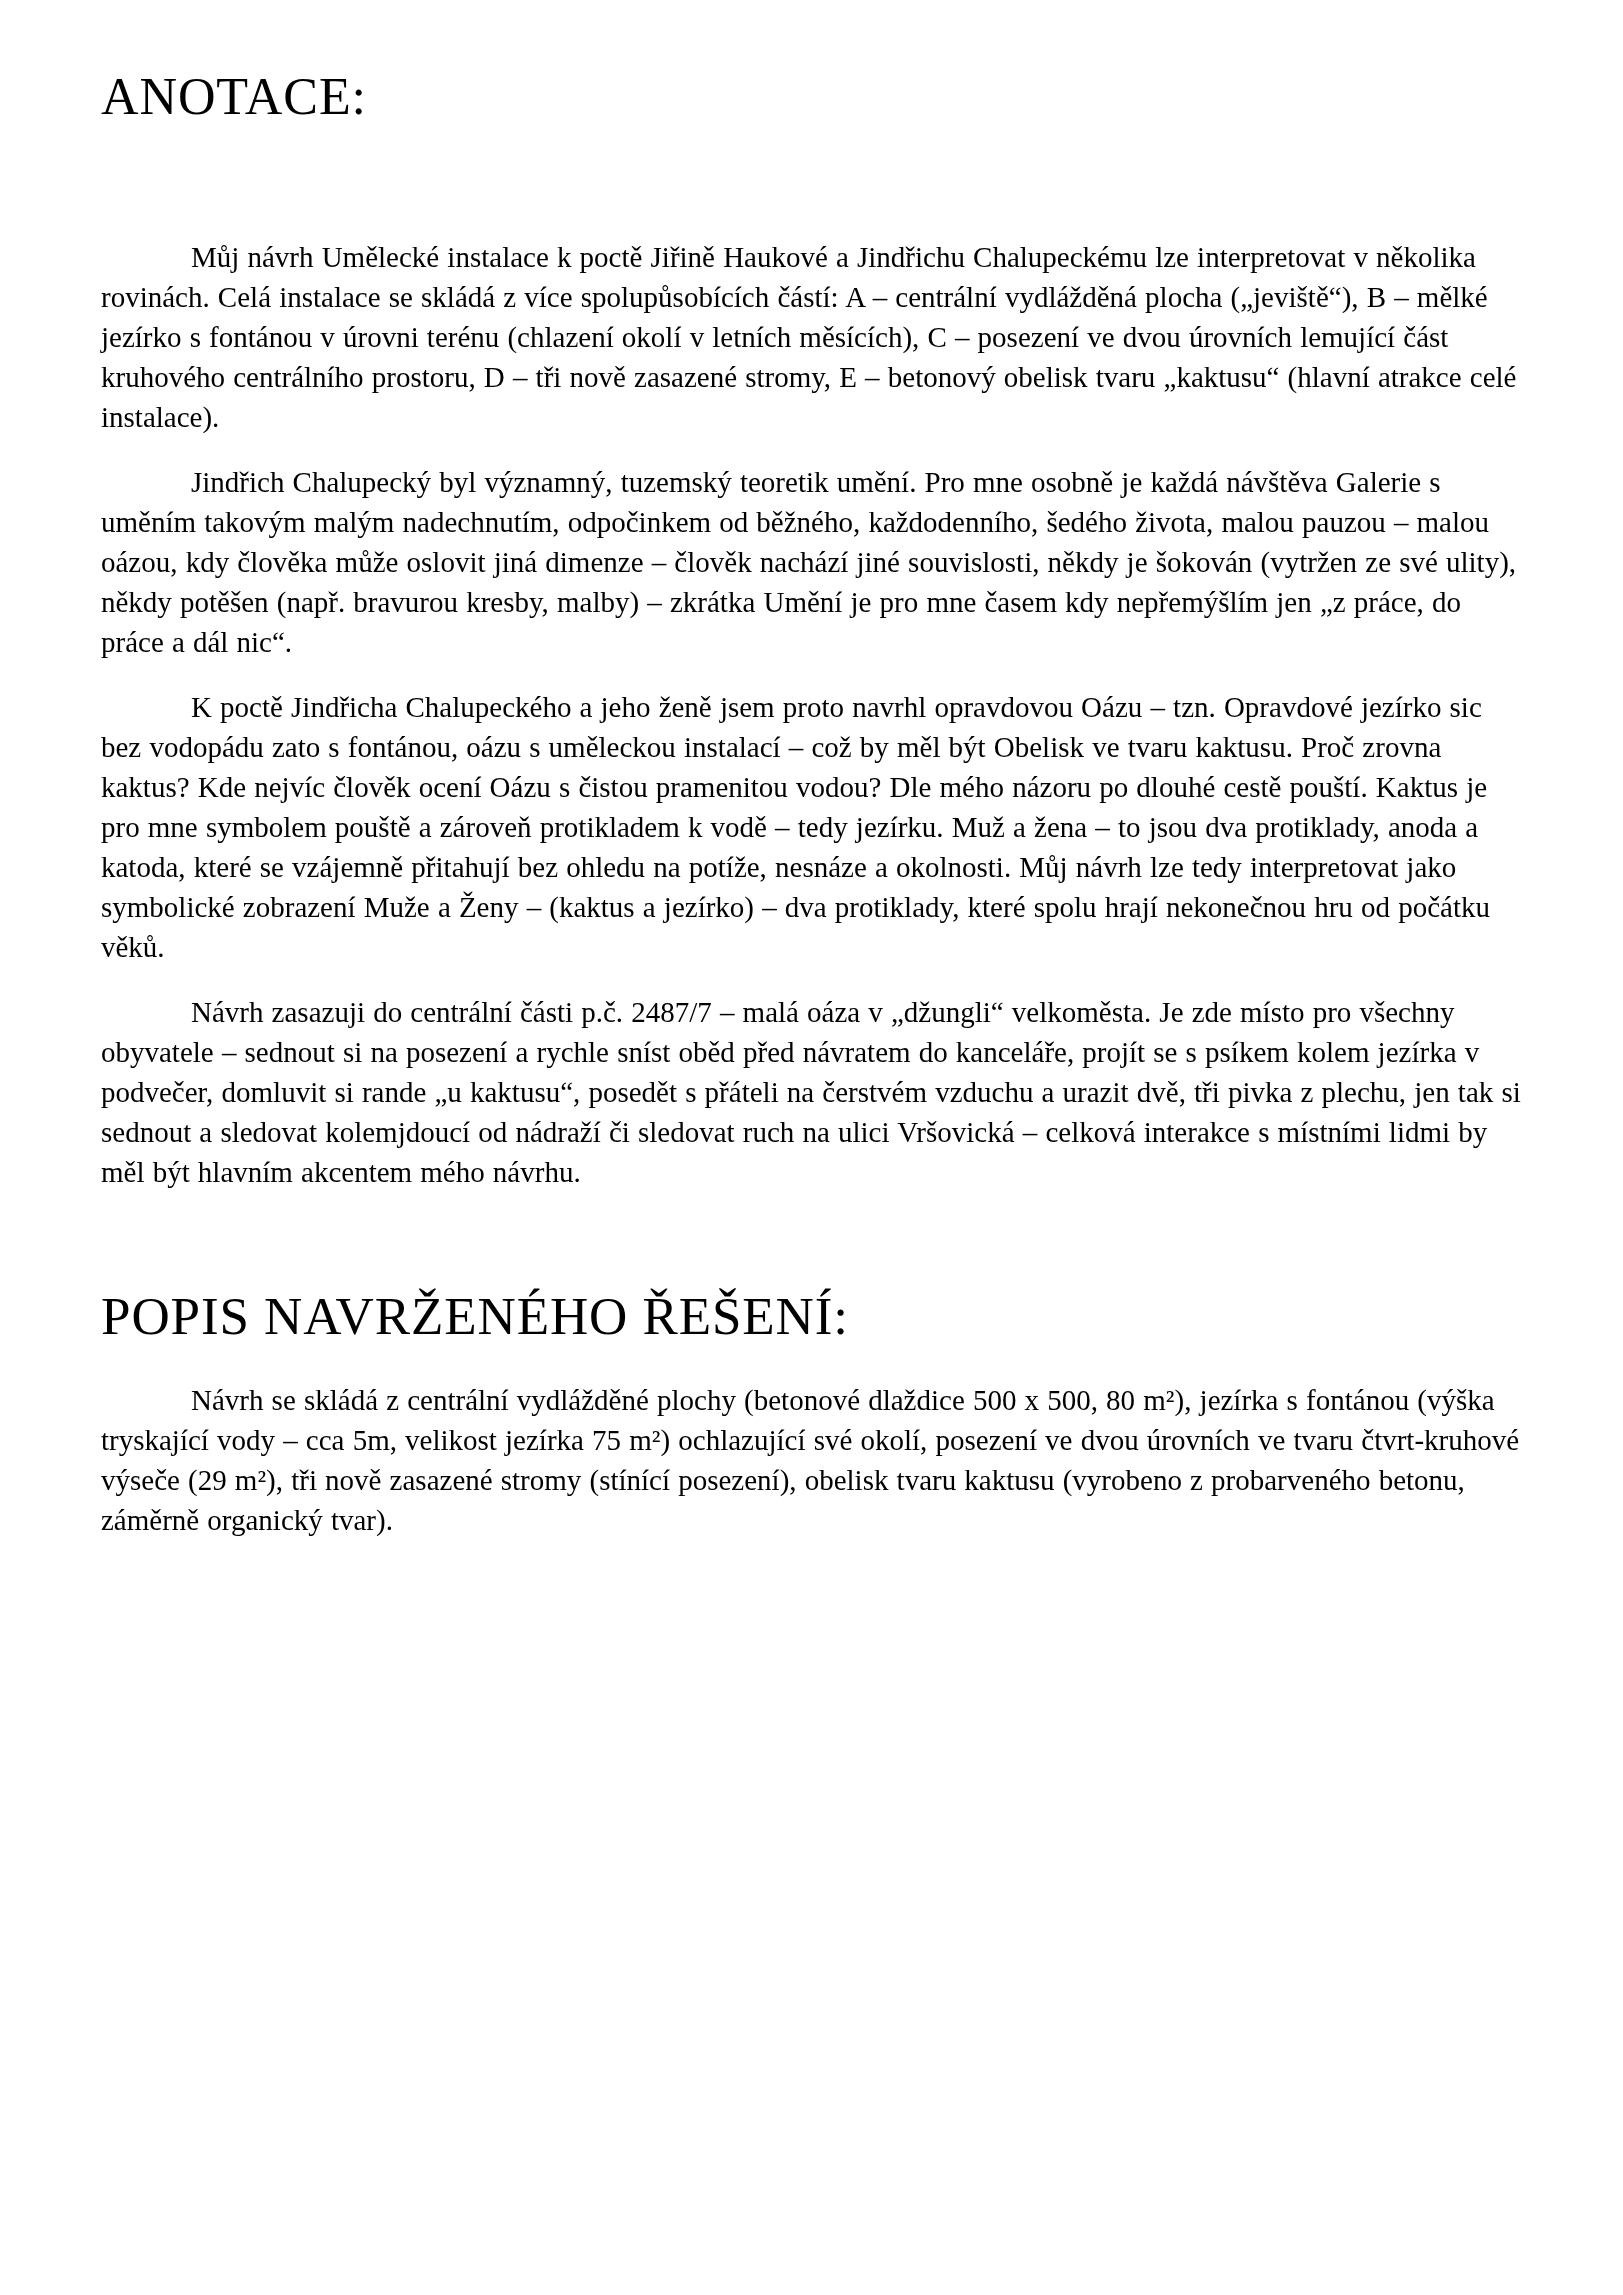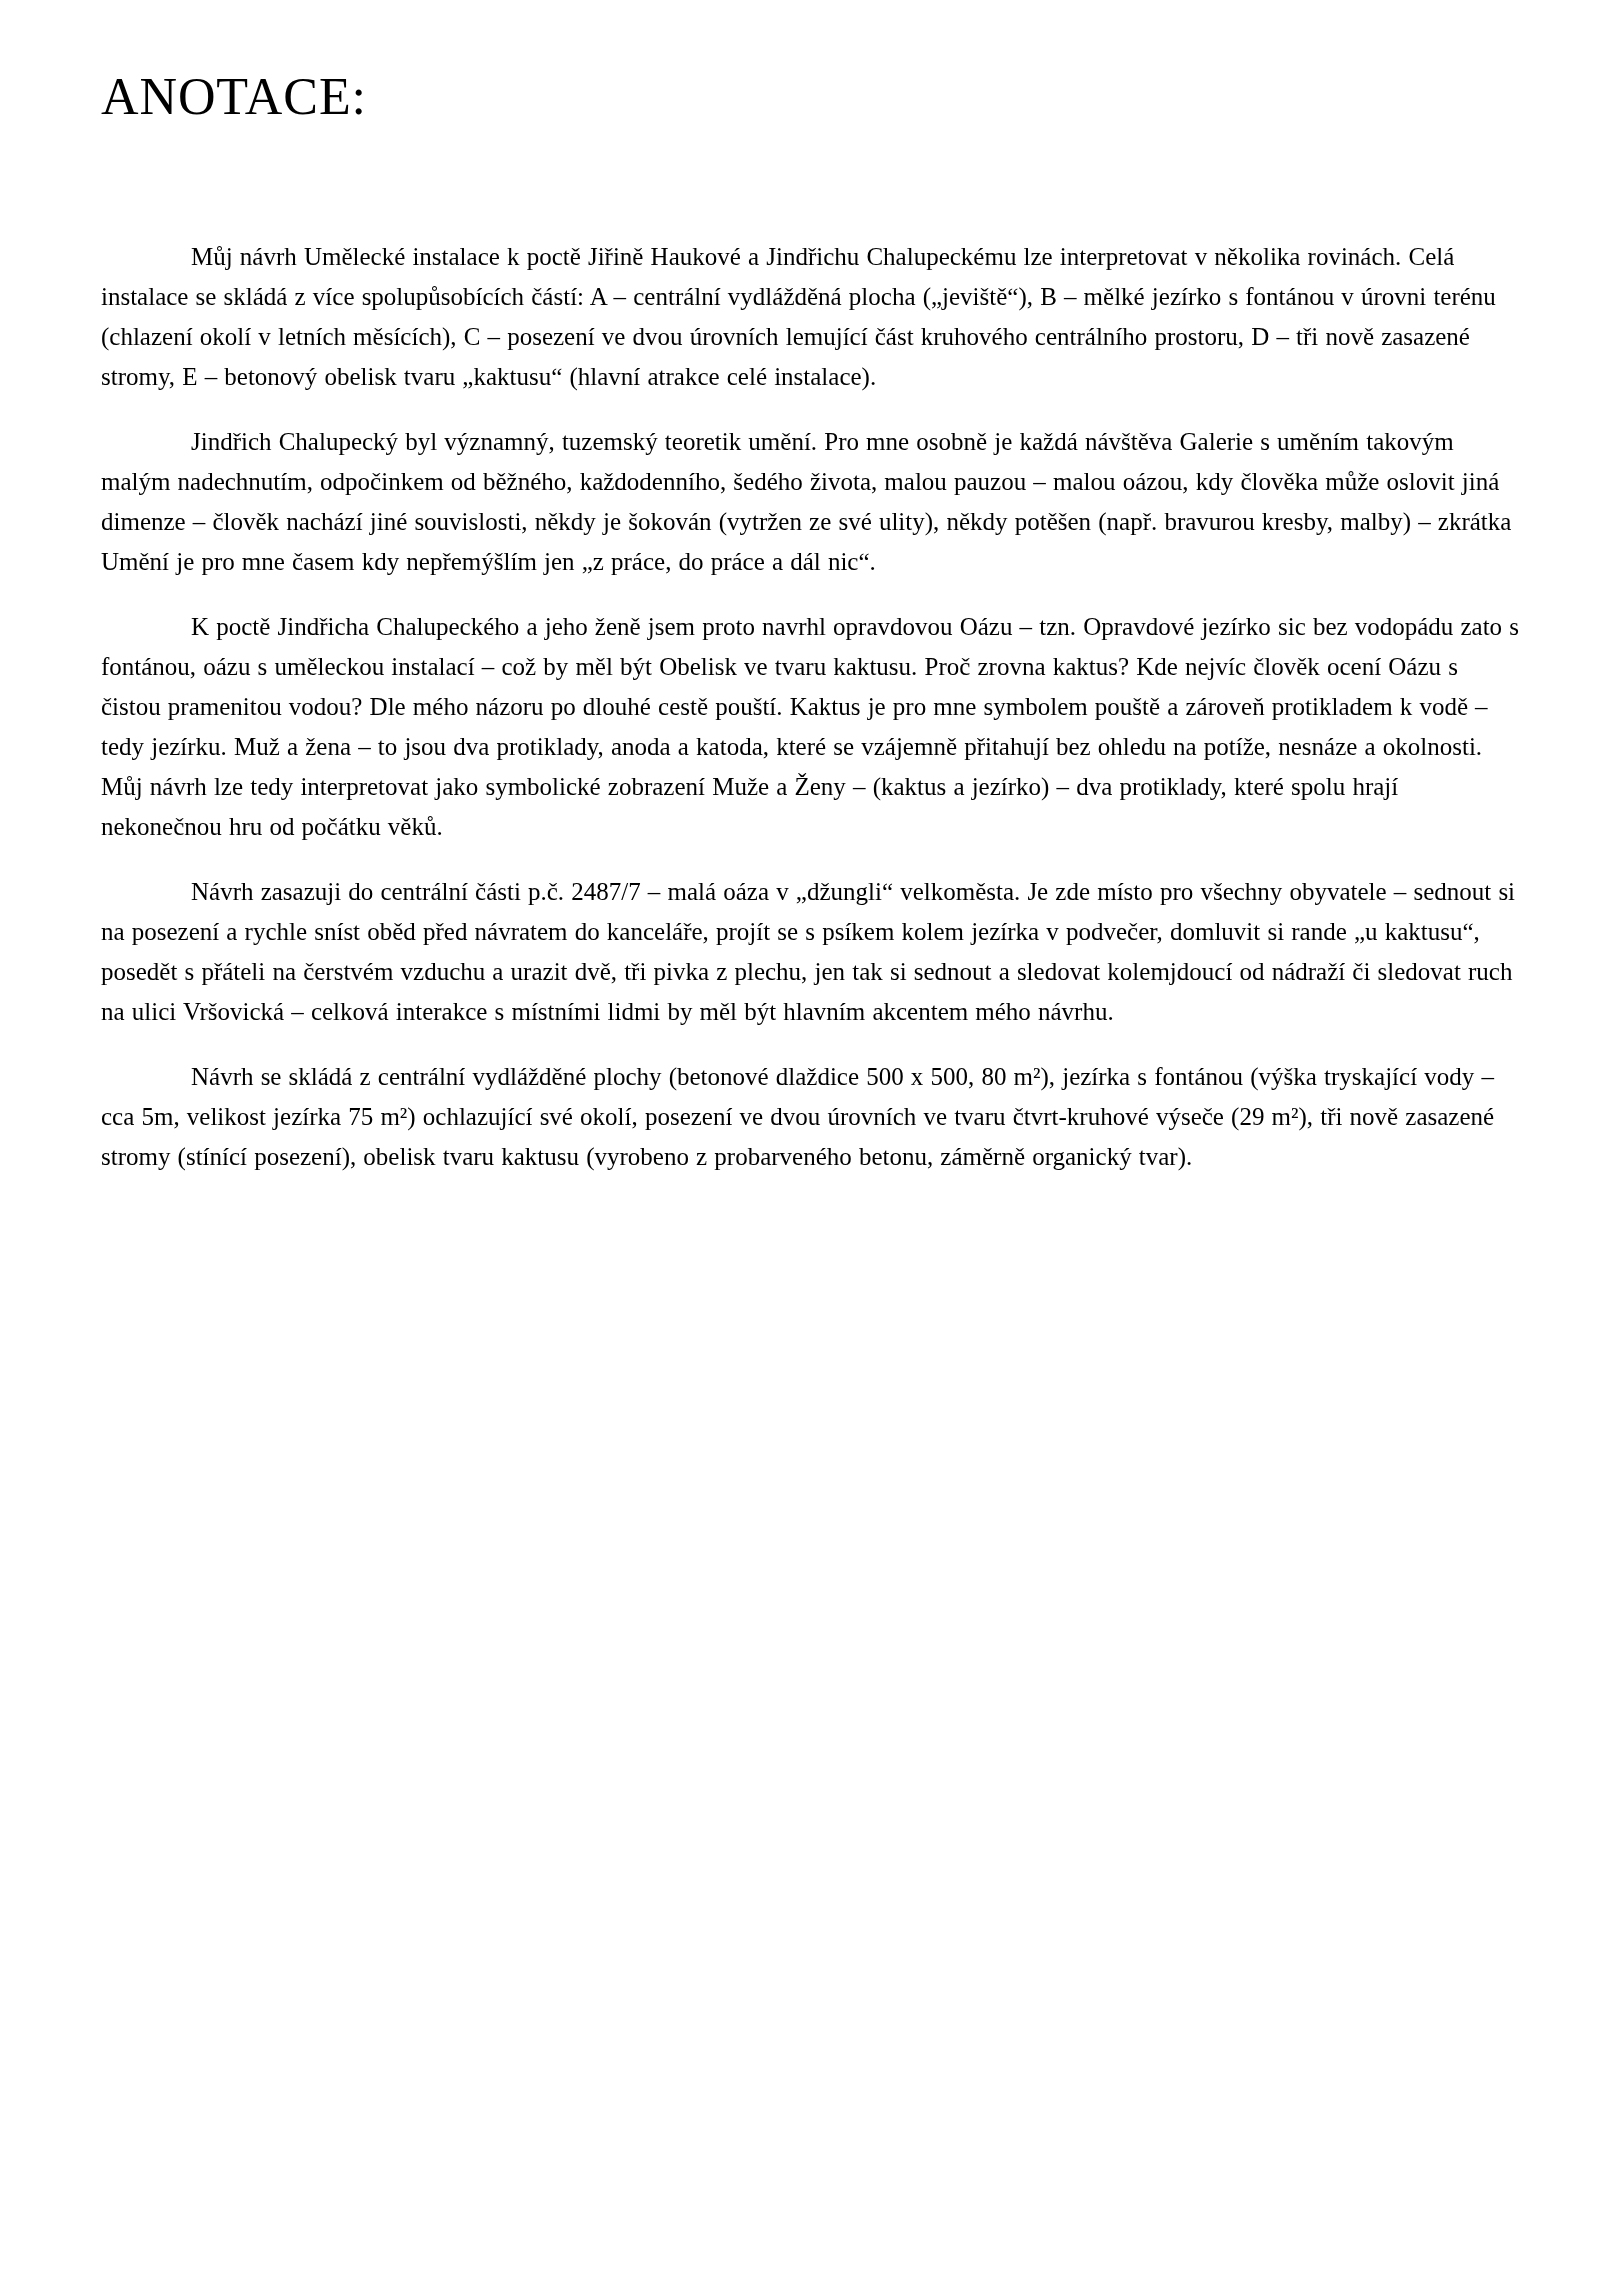--- a/index.html
+++ b/index.html
@@ -29,21 +29,21 @@
     letter-spacing: 0.9px;
   }
   h2.section-heading {
     font-size: 53px;
     line-height: 57px;
     font-weight: normal;
     margin: 96px 0 35px 0;
     letter-spacing: 0.9px;
   }
   p.body-par {
-    font-size: 25px;
+    font-size: 29px;
     line-height: 40px;
     margin: 0 0 25px 0;
     text-indent: 90px;
     text-align: left;
     word-spacing: 0.9px;
   }
 </style>
 </head>
 <body>
 
@@ -53,18 +53,19 @@
     <h1 class="doc-title">ANOTACE:</h1>
 
     <p class="body-par">Můj návrh Umělecké instalace k poctě Jiřině Haukové a Jindřichu Chalupeckému lze interpretovat v&nbsp;několika rovinách. Celá instalace se skládá z více spolupůsobících částí: A – centrální vydlážděná plocha („jeviště“), B – mělké jezírko s fontánou v úrovni terénu (chlazení okolí v letních měsících), C – posezení ve dvou úrovních lemující část kruhového centrálního prostoru, D – tři nově zasazené stromy, E – betonový obelisk tvaru „kaktusu“ (hlavní atrakce celé instalace).</p>
 
     <p class="body-par">Jindřich Chalupecký byl významný, tuzemský teoretik umění. Pro mne osobně je každá návštěva Galerie s uměním takovým malým nadechnutím, odpočinkem od běžného, každodenního, šedého života, malou pauzou – malou oázou, kdy člověka může oslovit jiná dimenze – člověk nachází jiné souvislosti, někdy je šokován (vytržen ze své ulity), někdy potěšen (např. bravurou kresby, malby) – zkrátka Umění je pro mne časem kdy nepřemýšlím jen „z práce, do práce a dál nic“.</p>
 
     <p class="body-par">K poctě Jindřicha Chalupeckého a jeho ženě jsem proto navrhl opravdovou Oázu – tzn. Opravdové jezírko sic bez vodopádu zato s fontánou, oázu s uměleckou instalací – což by měl být Obelisk ve tvaru kaktusu. Proč zrovna kaktus? Kde nejvíc člověk ocení Oázu s čistou pramenitou vodou? Dle mého názoru po dlouhé cestě pouští. Kaktus je pro mne symbolem pouště a zároveň protikladem k vodě – tedy jezírku. Muž a žena – to jsou dva protiklady, anoda a katoda, které se vzájemně přitahují bez ohledu na potíže, nesnáze a okolnosti. Můj návrh lze tedy interpretovat jako symbolické zobrazení Muže a Ženy – (kaktus a jezírko) – dva protiklady, které spolu hrají nekonečnou hru od počátku věků.</p>
 
     <p class="body-par">Návrh zasazuji do centrální části p.č. 2487/7 – malá oáza v „džungli“ velkoměsta. Je zde místo pro všechny obyvatele – sednout si na posezení a rychle sníst oběd před návratem do kanceláře, projít se s&nbsp;psíkem kolem jezírka v podvečer, domluvit si rande „u kaktusu“, posedět s přáteli na čerstvém vzduchu a urazit dvě, tři pivka z plechu, jen tak si sednout a sledovat kolemjdoucí od nádraží či sledovat ruch na ulici Vršovická – celková interakce s místními lidmi by měl být hlavním akcentem mého návrhu.</p>
 
+    <h2 class="section-heading">POPIS NAVRŽENÉHO ŘEŠENÍ:</h2>
 
     <p class="body-par">Návrh se skládá z centrální vydlážděné plochy (betonové dlaždice 500 x 500, 80 m²), jezírka s&nbsp;fontánou (výška tryskající vody – cca 5m, velikost jezírka 75 m²) ochlazující své okolí, posezení ve dvou úrovních ve tvaru čtvrt-kruhové výseče (29 m²), tři nově zasazené stromy (stínící posezení), obelisk tvaru kaktusu (vyrobeno z probarveného betonu, záměrně organický tvar).</p>
 
   </div>
 </div>
 
 
 </body></html>

